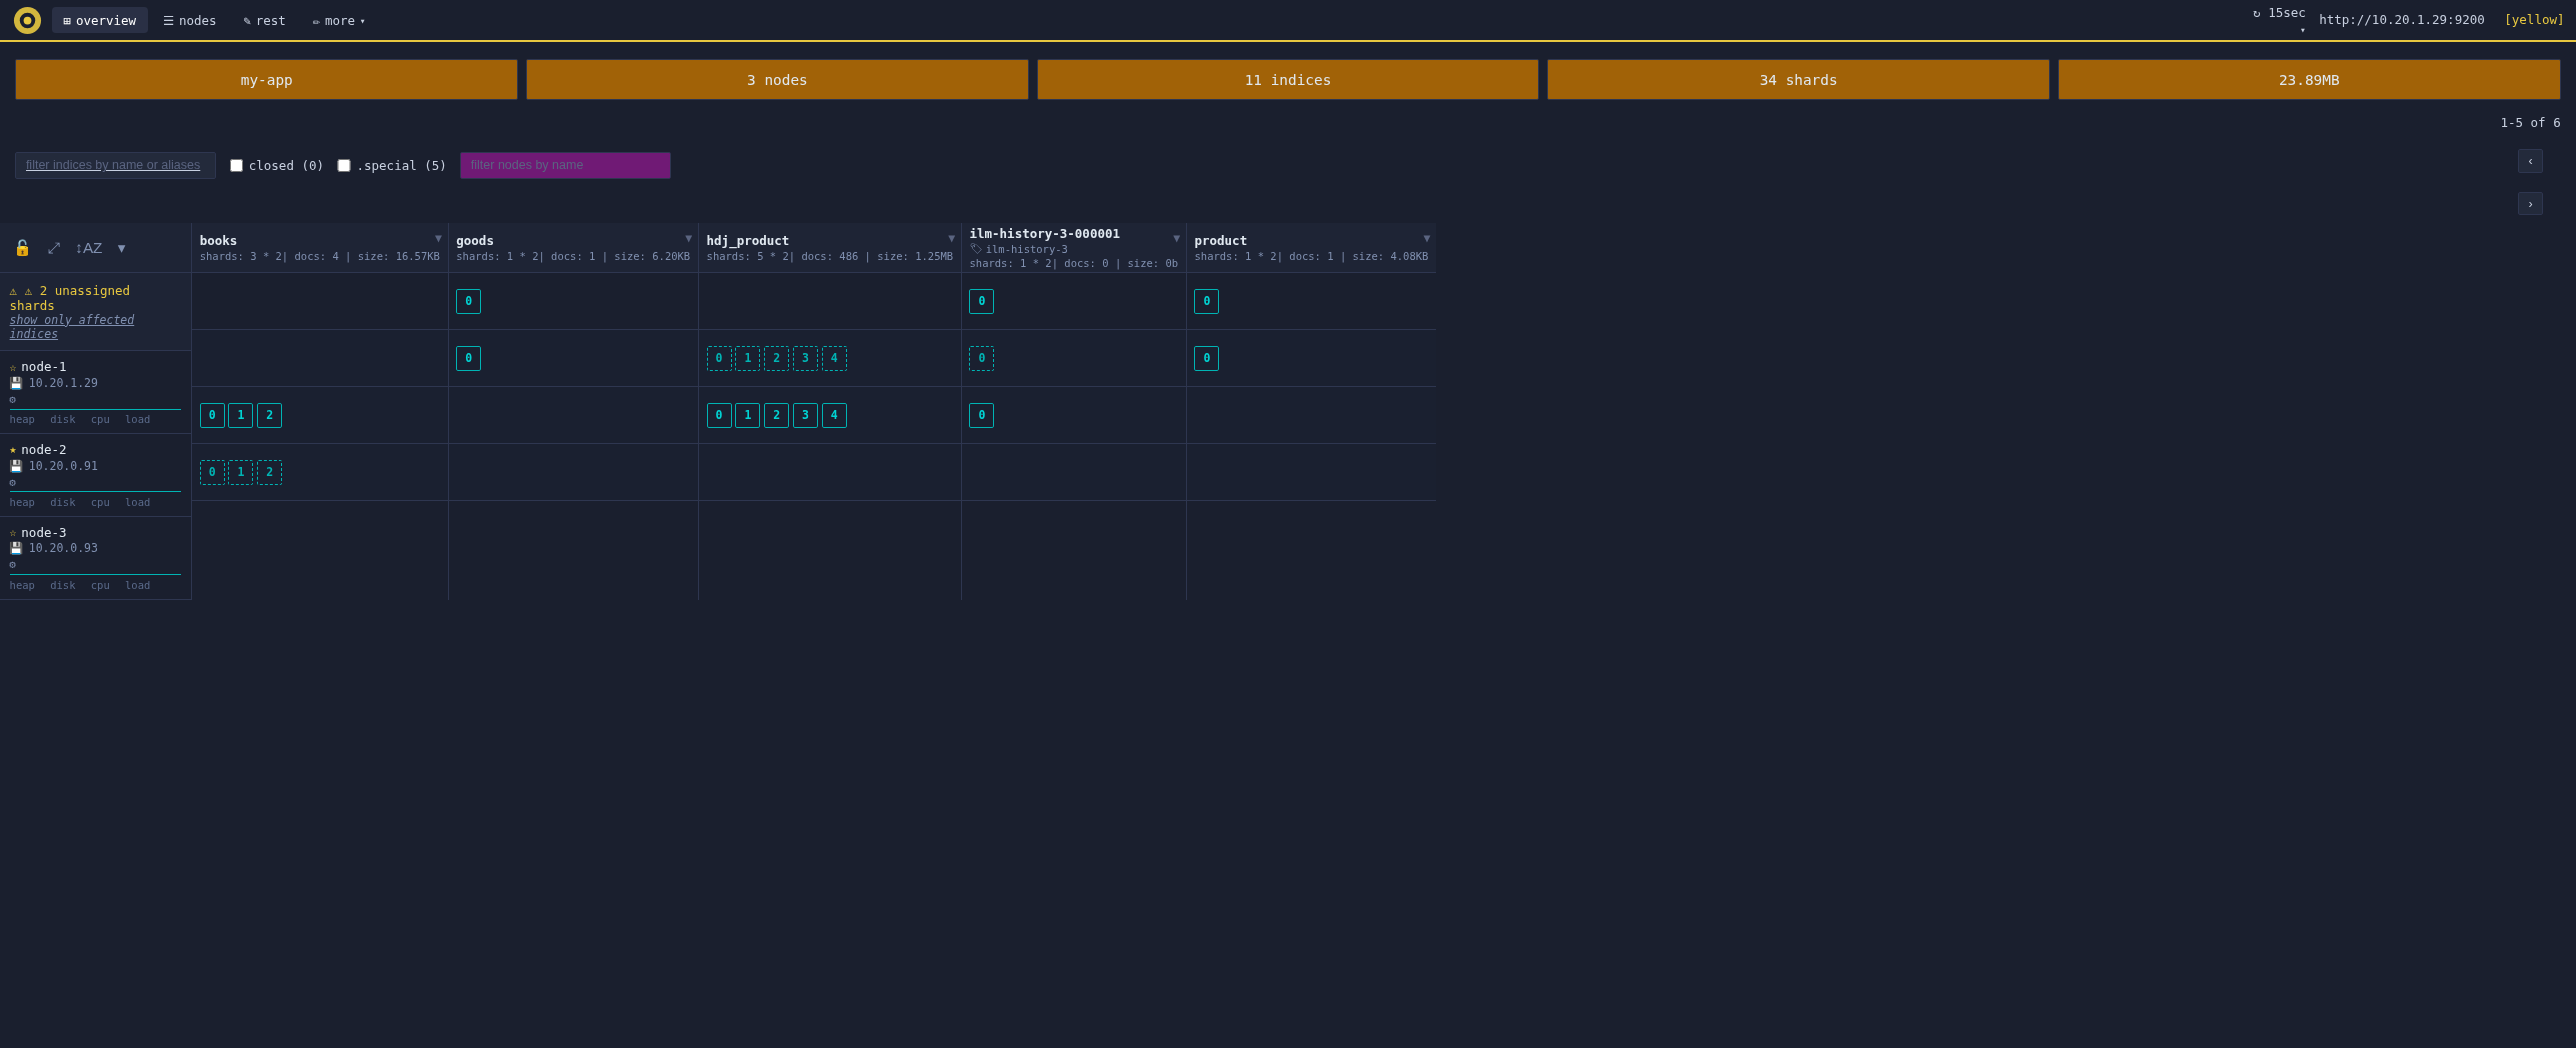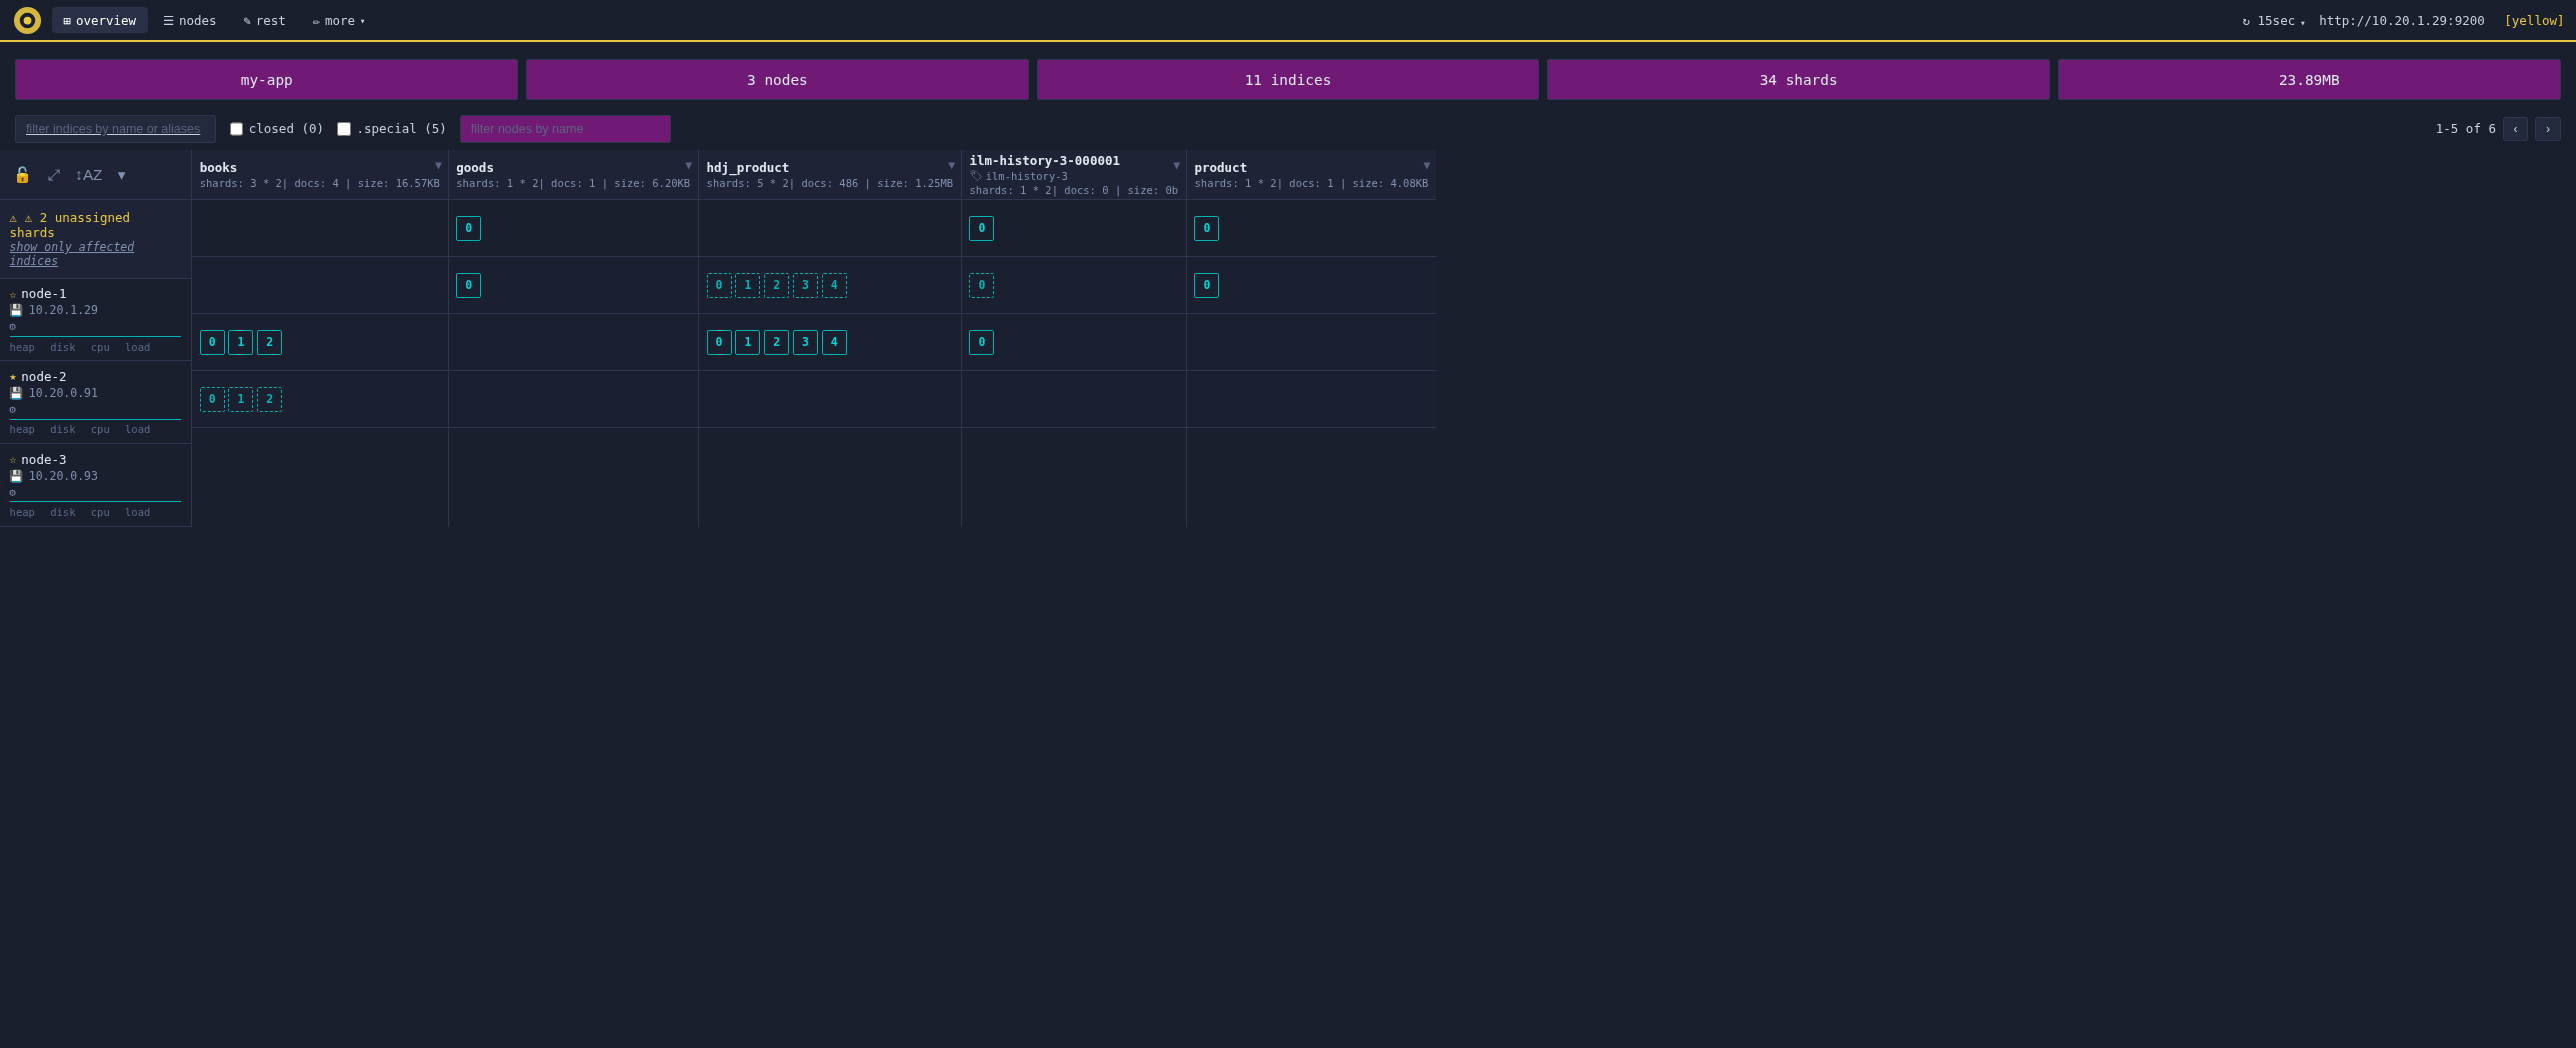--- a/index.html
+++ b/index.html
@@ -52,35 +52,36 @@
       gap: 13.4px;
       font-size: 12.5px;
       color: #a0aabb;
     }
     .refresh-badge {
       display: flex;
       align-items: flex-end;
       gap: 4.8px;
       color: #c8d0e0;
       cursor: pointer;
+      flex-direction: column;
     }
     .endpoint-badge {
       color: #c8d0e0;
     }
     .yellow-badge { color: #e8c840; margin-left: 12px; }
 
     
     .stats-row {
       display: flex;
       gap: 0;
       padding: 17px 15.3px 11.5px 15.3px;
     }
     .stat-box {
       flex: 1;
-      background: #701a75;
+      background: #a16207;
       border: 1px solid #2e3650;
       text-align: center;
       padding: 11.5px 7.7px;
       font-size: 14.4px;
       font-weight: 500;
       color: #e0e8f0;
       margin-right: 7.7px;
       border-radius: 1.9px;
     }
     .stat-box:last-child { margin-right: 0; }
@@ -128,21 +129,22 @@
       width: 211px;
       outline: none;
     }
     .nodes-filter-input::placeholder { color: #5a6480; }
     .pagination-info {
       margin-left: auto;
       color: #c8d0e0;
       font-size: 12.5px;
       display: flex;
       align-items: center;
-      gap: 7px;
+      gap: 19px;
+      flex-direction: column;
     }
     .page-btn {
       background: #232a3b;
       border: 1px solid #2e3650;
       color: #c8d0e0;
       padding: 3.8px 9.6px;
       border-radius: 1.9px;
       cursor: pointer;
       font-size: 12.5px;
     }

